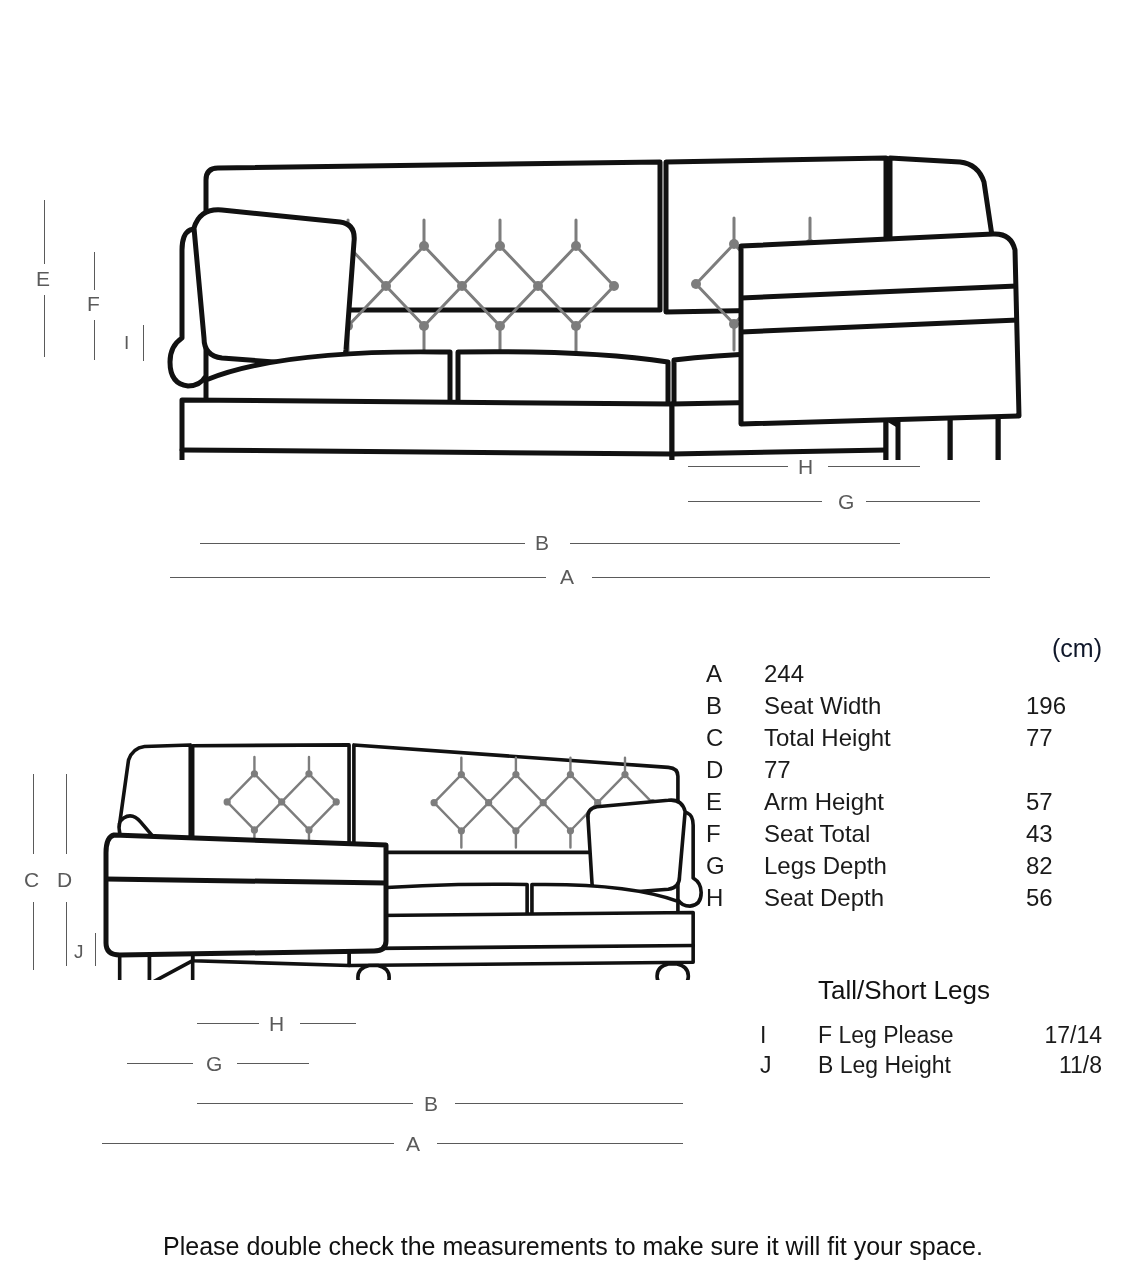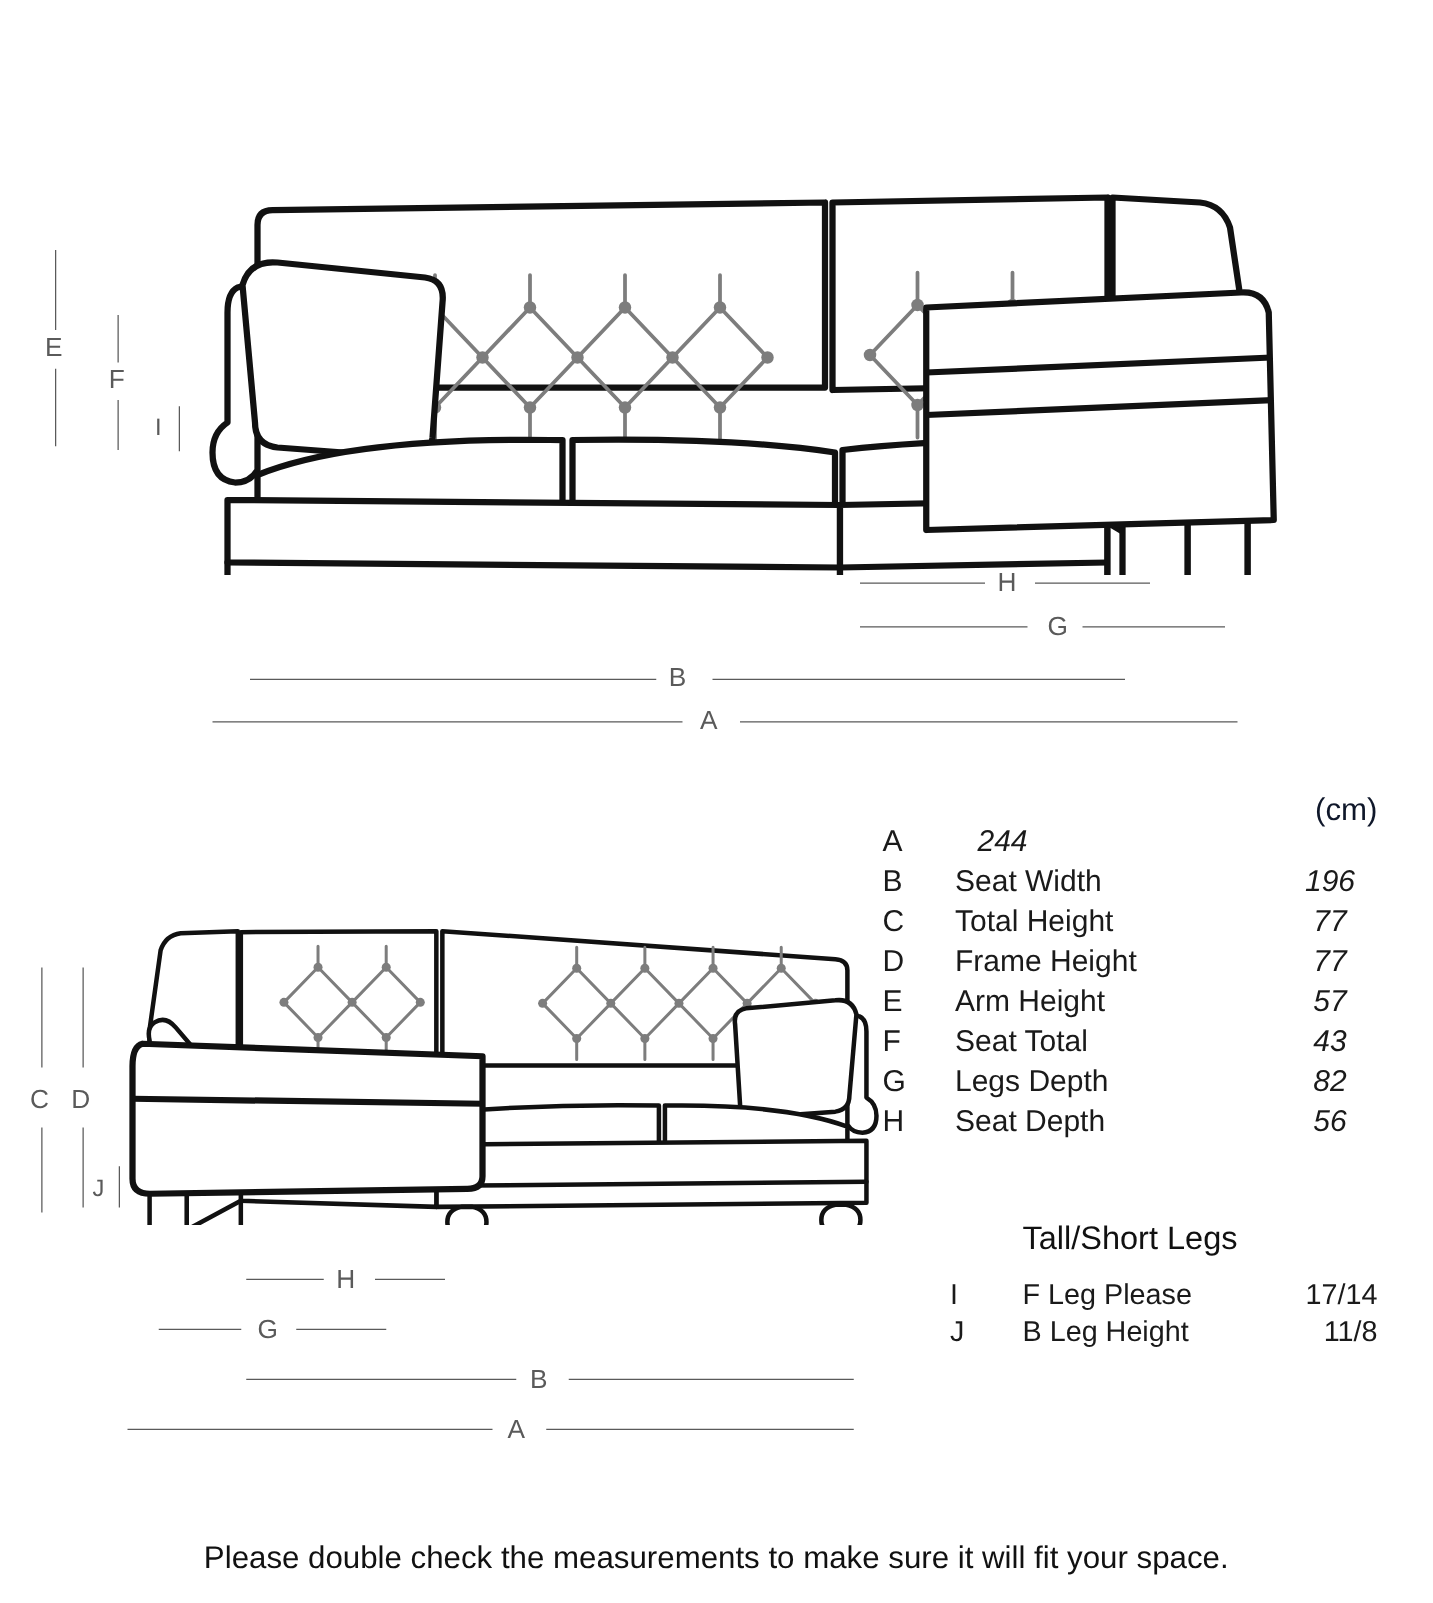--- a/index.html
+++ b/index.html
@@ -20,21 +20,21 @@
   .hline{position:absolute;height:0;border-top:1.6px solid #5a5a5a;}
   .vline{position:absolute;width:0;border-left:1.6px solid #5a5a5a;}
 
   
   #spec-table{position:absolute;left:706px;top:660px;width:396px;}
   .unit-head{position:absolute;left:706px;top:634px;width:396px;
              text-align:right;font-size:25px;color:#0f172a;}
   .spec-row{display:flex;align-items:baseline;height:32px;font-size:24px;color:#1a1a1a;}
   .spec-key{width:58px;flex:none;}
   .spec-label{flex:1;}
-  .spec-val{width:76px;flex:none;text-align:center;font-style:italic;}
+  .spec-val{width:76px;flex:none;text-align:left;}
 
   #legs-title{position:absolute;left:706px;top:975px;width:396px;
               text-align:center;font-size:26px;color:#111;}
   #legs-table{position:absolute;left:760px;top:1022px;width:342px;}
   .leg-row{display:flex;align-items:baseline;height:30px;font-size:23px;color:#1a1a1a;}
   .leg-key{width:58px;flex:none;}
   .leg-label{flex:1;}
   .leg-val{width:82px;flex:none;text-align:right;}
 
   #footer-note{position:absolute;left:0;top:1232px;width:1146px;
@@ -325,21 +325,20 @@
     <span class="spec-label">Seat Width</span>
     <span class="spec-val">196</span>
   </div>
   <div class="spec-row">
     <span class="spec-key">C</span>
     <span class="spec-label">Total Height</span>
     <span class="spec-val">77</span>
   </div>
   <div class="spec-row">
     <span class="spec-key">D</span>
-    <span class="spec-label">Frame Height</span>
     <span class="spec-val">77</span>
   </div>
   <div class="spec-row">
     <span class="spec-key">E</span>
     <span class="spec-label">Arm Height</span>
     <span class="spec-val">57</span>
   </div>
   <div class="spec-row">
     <span class="spec-key">F</span>
     <span class="spec-label">Seat Total</span>

